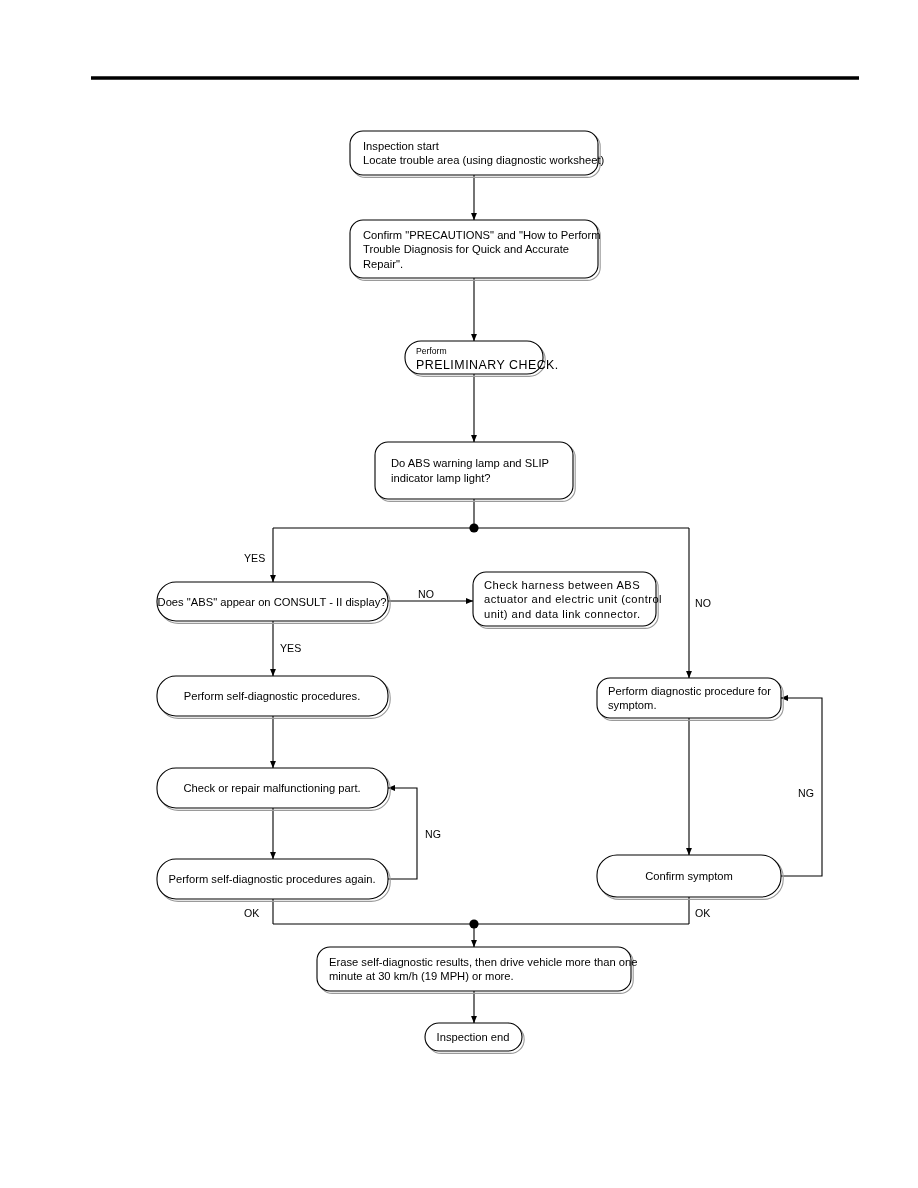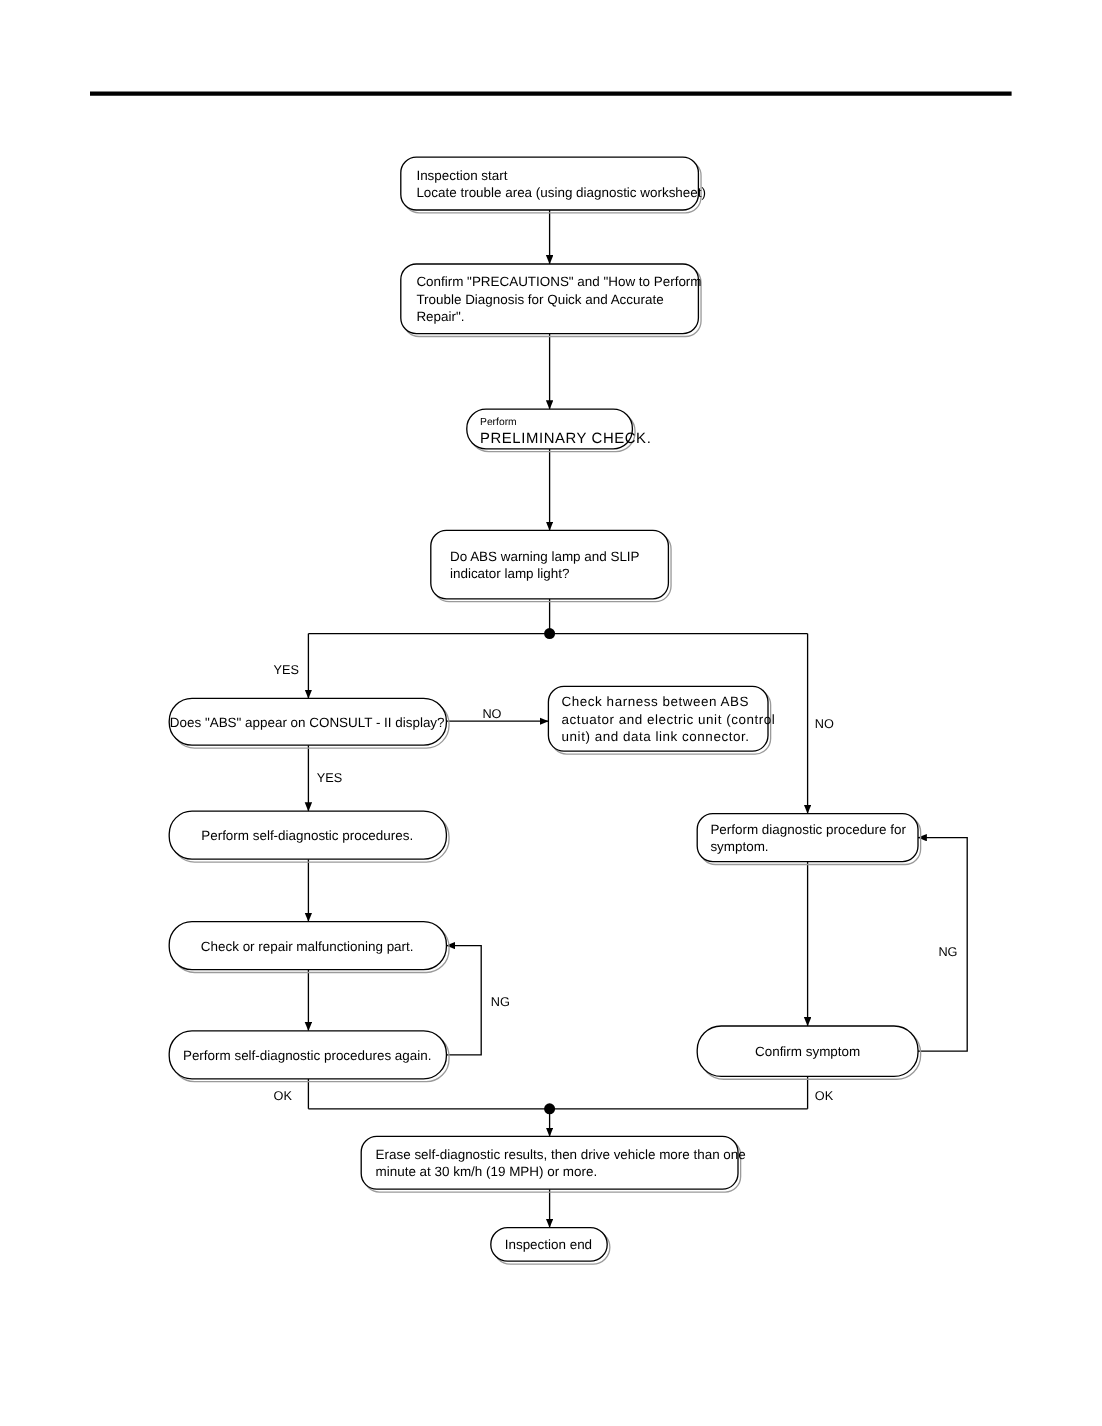--- a/index.html
+++ b/index.html
@@ -10,21 +10,21 @@
   body {
     width: 918px;
     height: 1188px;
     font-family: "Liberation Sans", sans-serif;
     color: #000000;
     position: relative;
     overflow: hidden;
   }
   #flow-root {
     position: absolute;
-    left: 0;
+    left: 16px;
     top: 0;
     width: 801px;
     height: 1188px;
   }
   svg { display: block; }
   .node-box {
     fill: #ffffff;
     stroke: #000000;
     stroke-width: 1.1;
   }

